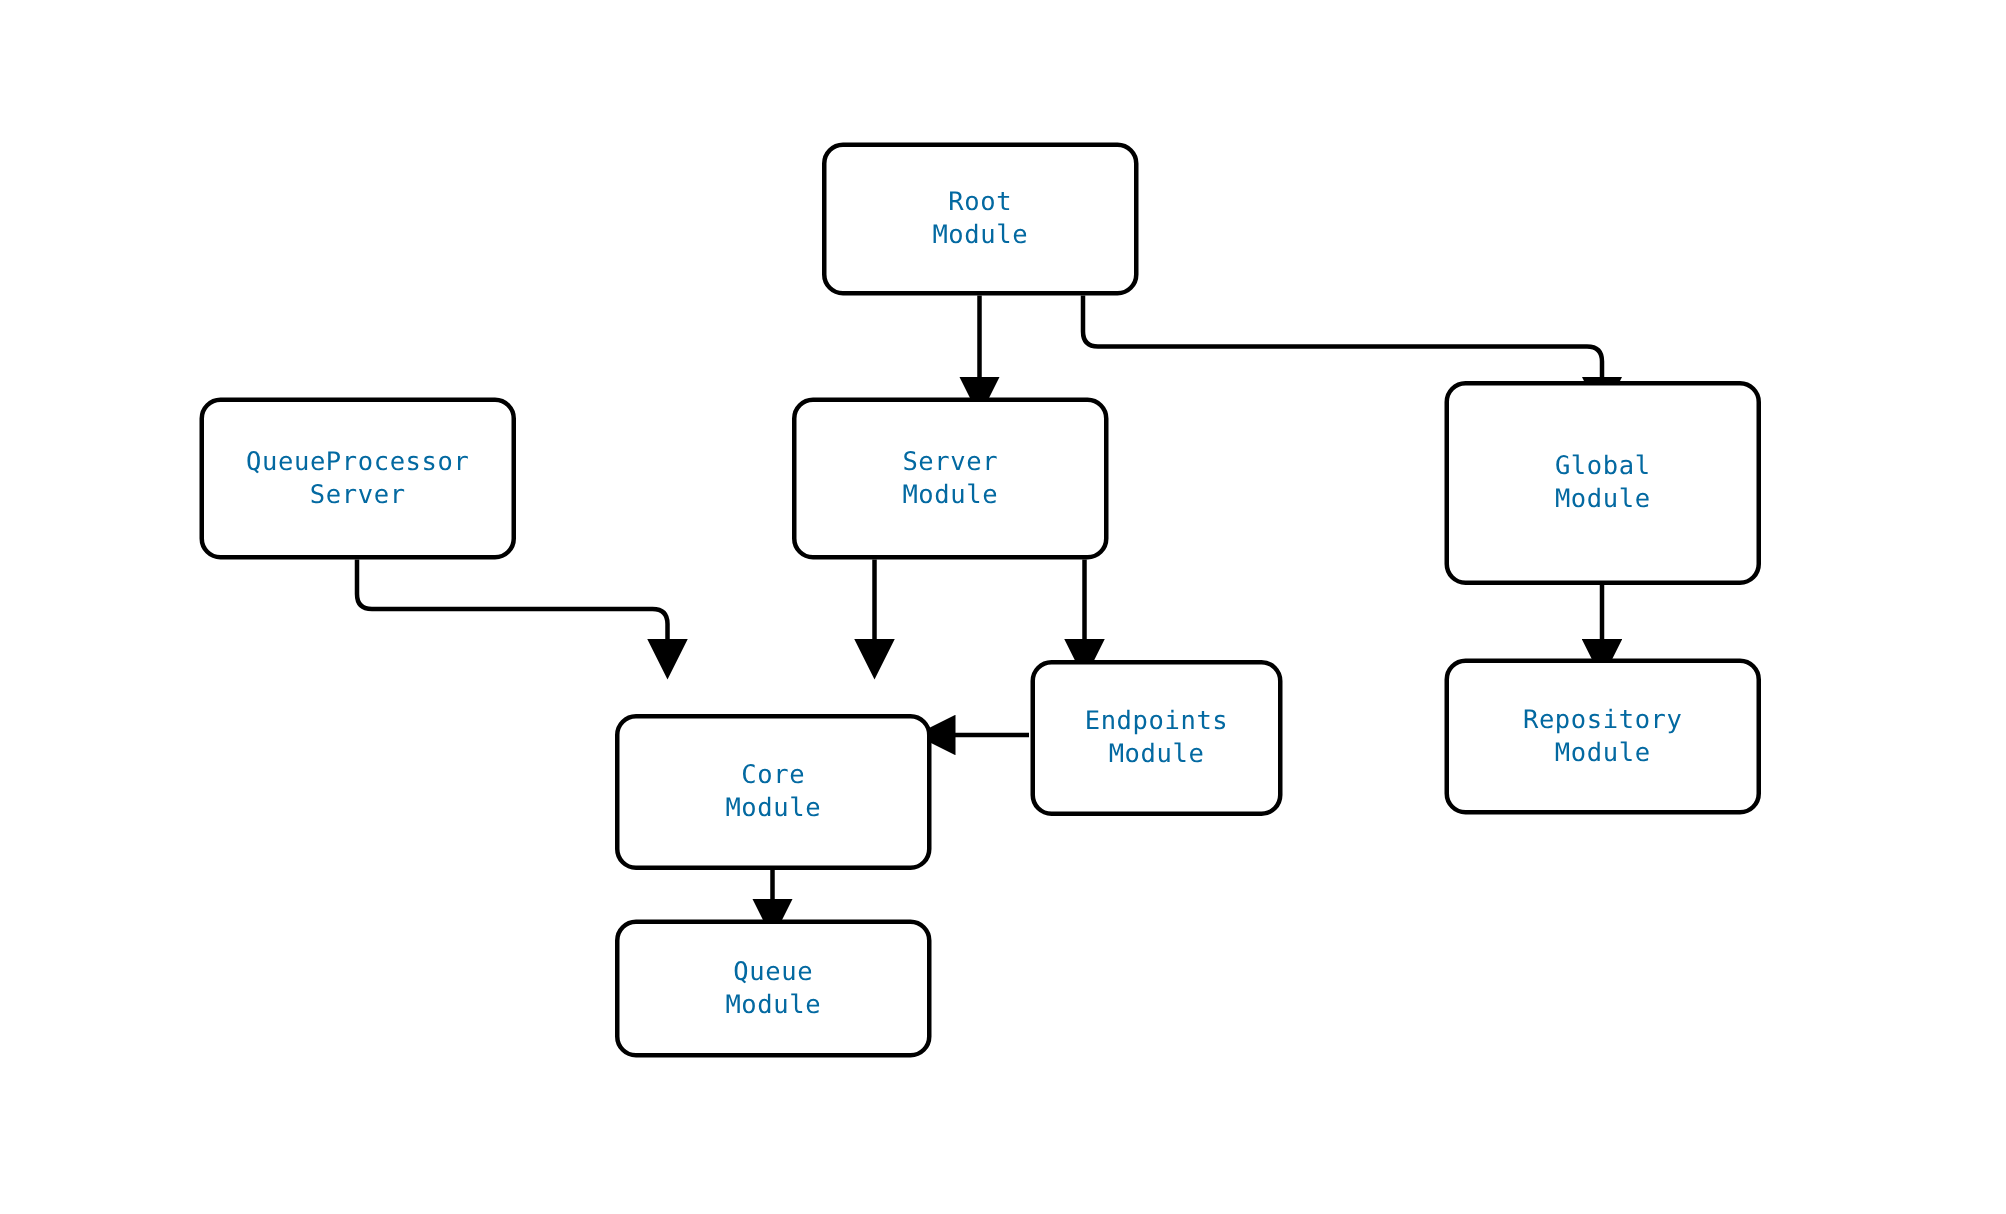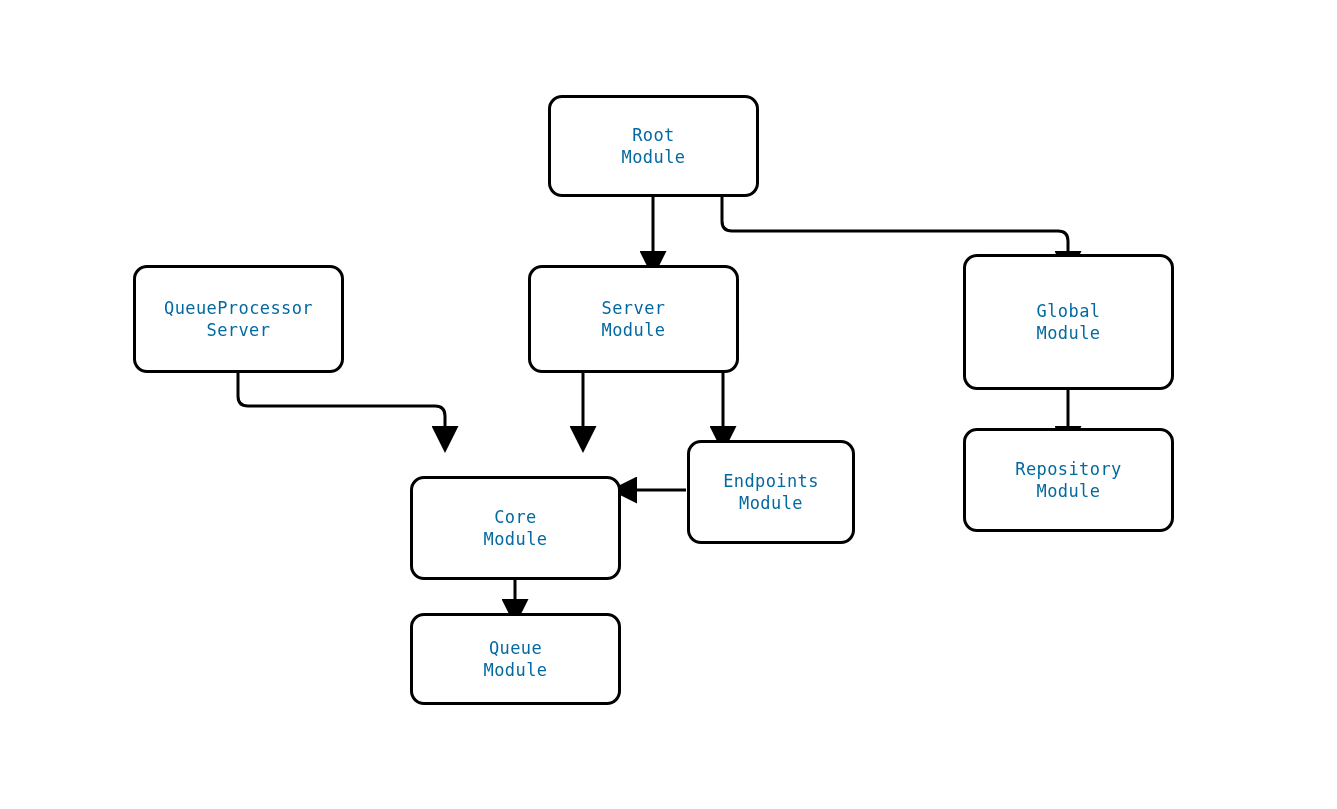--- a/index.html
+++ b/index.html
@@ -93,21 +93,21 @@
   <div class="node" style="left: 410px; top: 440px; width: 211px; height: 104px; border-color: rgb(0, 0, 0); background: rgb(255, 255, 255); margin-top: 36px;">
     <span class="node-label">Core
 Module</span>
   </div>
 
   <div class="node" style="left: 687px; top: 440px; width: 168px; height: 104px; border-color: rgb(0, 0, 0); background: rgb(255, 255, 255);">
     <span class="node-label">Endpoints
 Module</span>
   </div>
 
-  <div class="node" style="left: 963px; top: 428px; width: 211px; height: 104px; border-color: rgb(0, 0, 0); background: rgb(255, 255, 255);">
+  <div class="node" style="left: 963px; top: 439px; width: 211px; height: 104px; border-color: rgb(0, 0, 0); background: rgb(255, 255, 255);">
     <span class="node-label">Repository
 Module</span>
   </div>
 
   <div class="node" style="left: 410px; top: 613px; width: 211px; height: 92px; border-color: rgb(0, 0, 0); background: rgb(255, 255, 255);">
     <span class="node-label">Queue
 Module</span>
   </div>
 
 </div>

